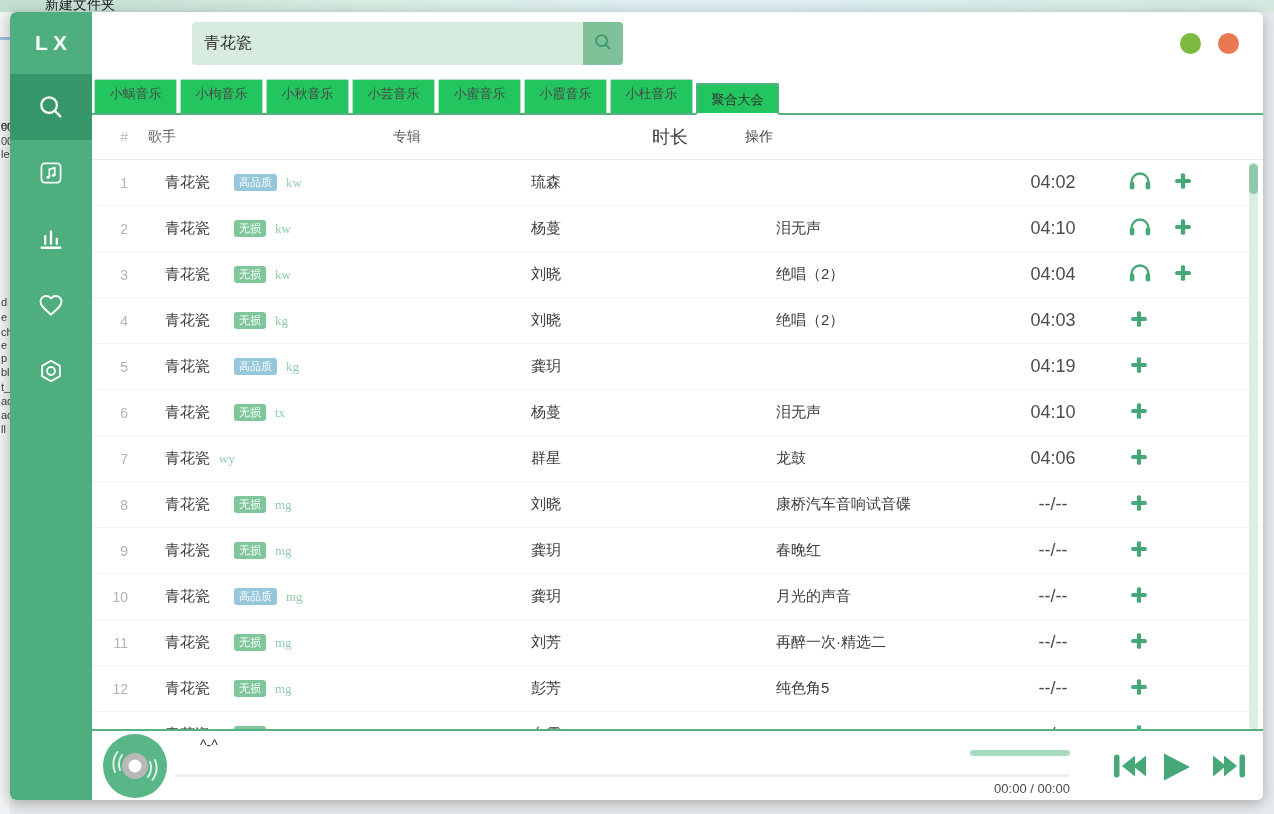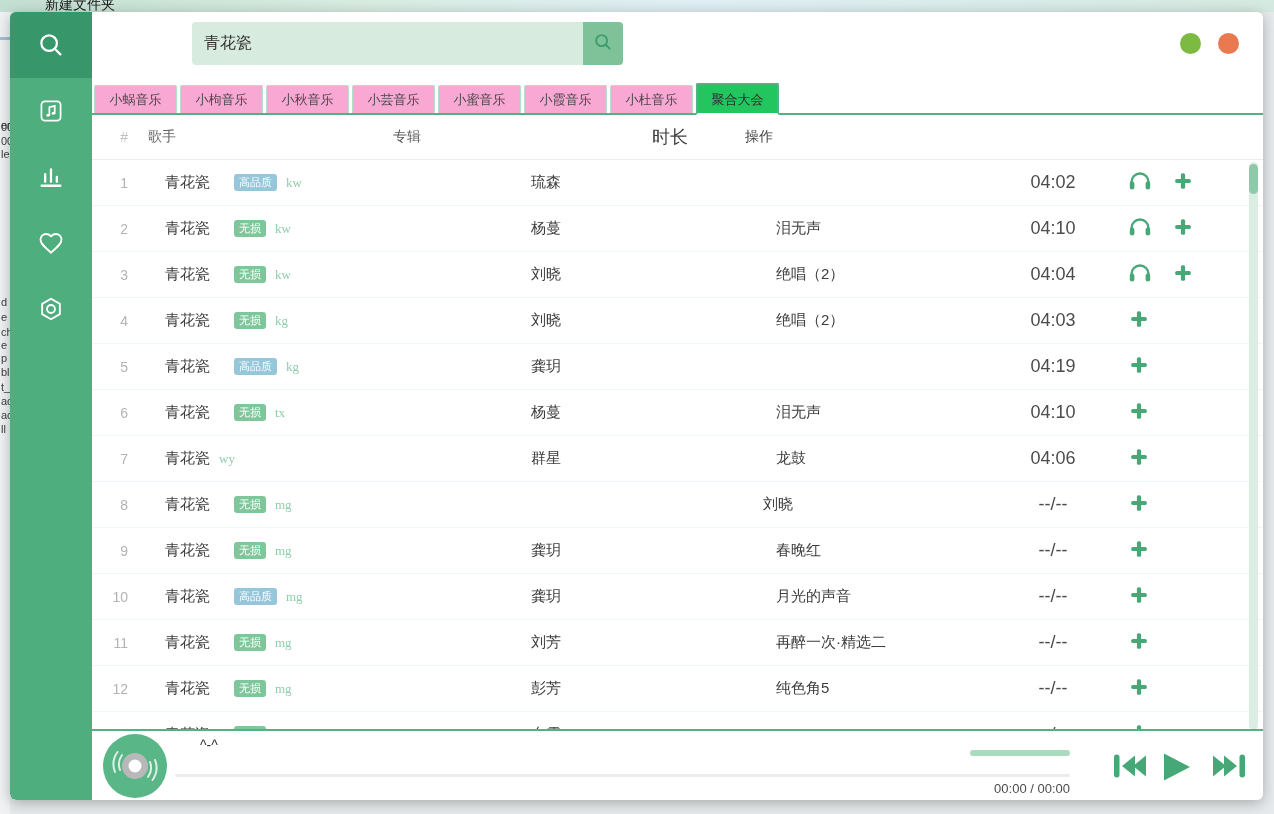--- a/index.html
+++ b/index.html
@@ -31,22 +31,22 @@
   .search-input{width:367px;height:43px;border:none;outline:none;background:#D8EBDF;
     border-radius:4px 0 0 4px;padding:0 12px;font-size:16px;color:#2f2f2f;font-family:inherit;}
   .search-btn{width:40px;height:43px;background:#7FC299;border:none;border-radius:0 4px 4px 0;
     display:flex;align-items:center;justify-content:center;cursor:pointer;}
   .win-dot{position:absolute;top:21px;width:21px;height:21px;border-radius:50%;cursor:pointer;z-index:5;}
   .dot-min{left:1170px;}
   .dot-close{left:1208px;}
   
   .tabbar{position:absolute;left:82px;right:0;top:71px;height:30px;display:flex;align-items:flex-end;
     border-bottom:2px solid #53B184;padding-left:2px;box-sizing:content-box;z-index:4;}
-  .tab{height:28px;line-height:27px;width:83px;text-align:center;font-size:13px;color:#4a4a4a;
-    background:#f9a8d4;border:1px solid #b7dfc8;border-bottom:none;margin-right:3px;cursor:pointer;
+  .tab{height:34px;line-height:27px;width:83px;text-align:center;font-size:13px;color:#4a4a4a;
+    background:#22c55e;border:1px solid #b7dfc8;border-bottom:none;margin-right:3px;cursor:pointer;
     border-radius:2px 2px 0 0;box-sizing:border-box;white-space:nowrap;}
   .tab.active{background:#22c55e;border:2px solid #53B184;border-bottom:2px solid #fff;height:32px;
     line-height:30px;margin-bottom:-2px;position:relative;color:#2f2f2f;}
   
   .table-area{position:absolute;left:82px;right:0;top:103px;bottom:69px;overflow:hidden;}
   .thead{display:flex;height:44px;align-items:center;border-bottom:1px solid #ececec;color:#5d5d5d;font-size:14px;}
   .tbody{position:absolute;left:0;right:0;top:45px;bottom:0;overflow:hidden;}
   .trow{display:flex;height:45px;align-items:center;border-bottom:1px solid #eef7f2;font-size:15px;color:#3c3c3c;}
   .c-num{width:56px;text-align:right;box-sizing:border-box;padding-right:20px;color:#b3b3b3;font-size:14px;flex:none;}
   .c-name{flex:1;box-sizing:border-box;padding-left:17px;display:flex;align-items:center;overflow:hidden;white-space:nowrap;}
@@ -97,20 +97,21 @@
       <span class="lfrag" style="top: 370px;">t_</span>
       <span class="lfrag" style="top: 384px;">ac</span>
       <span class="lfrag" style="top: 398px;">ac</span>
       <span class="lfrag" style="top: 412px;">ll</span>
     </div>
 </div>
 
 <div class="app-window">
 
   <div class="sidebar">
+    <div class="logo">LX</div>
     <div class="nav-item active">
       <span>
           <svg width="30" height="30" viewBox="0 0 24 24" fill="none" stroke="#fff" stroke-width="1.8" stroke-linecap="round">
             <circle cx="10.5" cy="10.5" r="6.2"></circle>
             <line x1="15.2" y1="15.2" x2="19.5" y2="19.5"></line>
           </svg>
         </span>
     </div>
     <div class="nav-item">
       <span>
@@ -336,20 +337,21 @@
           </div>
         </div>
         <div class="trow">
           <div class="c-num">8</div>
           <div class="c-name">
             <span>青花瓷</span>
             <span class="badge lossless">无损</span>
             <span class="src">mg</span>
           </div>
           <div class="c-singer">刘晓</div>
+          <div class="c-album">康桥汽车音响试音碟</div>
           <div class="c-dur">--/--</div>
           <div class="c-act">
             <button class="act-btn">
               <span><svg width="22" height="22" viewBox="0 0 24 24" fill="#47A877">
                   <rect x="9.7" y="3.5" width="4.6" height="17" rx="1.8"></rect>
                   <rect x="3.5" y="9.7" width="17" height="4.6" rx="1.8"></rect>
                 </svg></span>
             </button>
           </div>
         </div>

